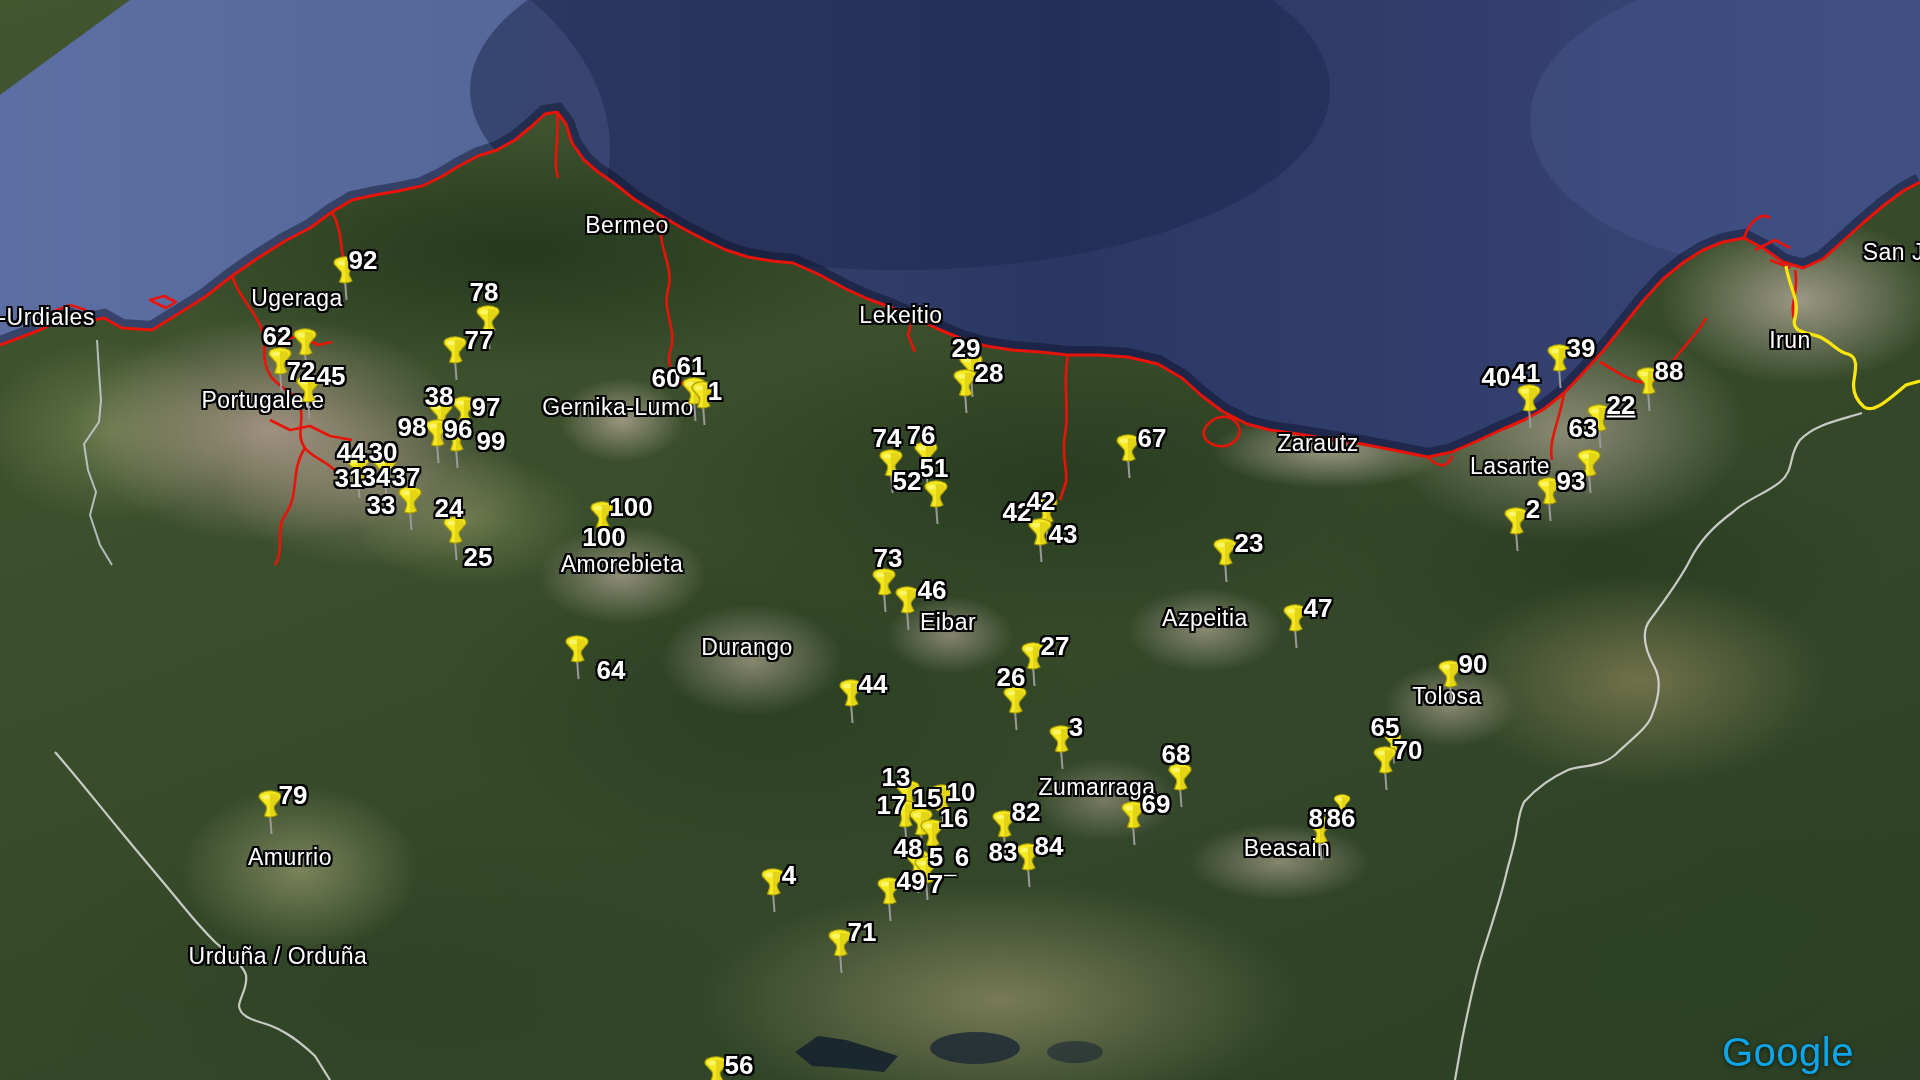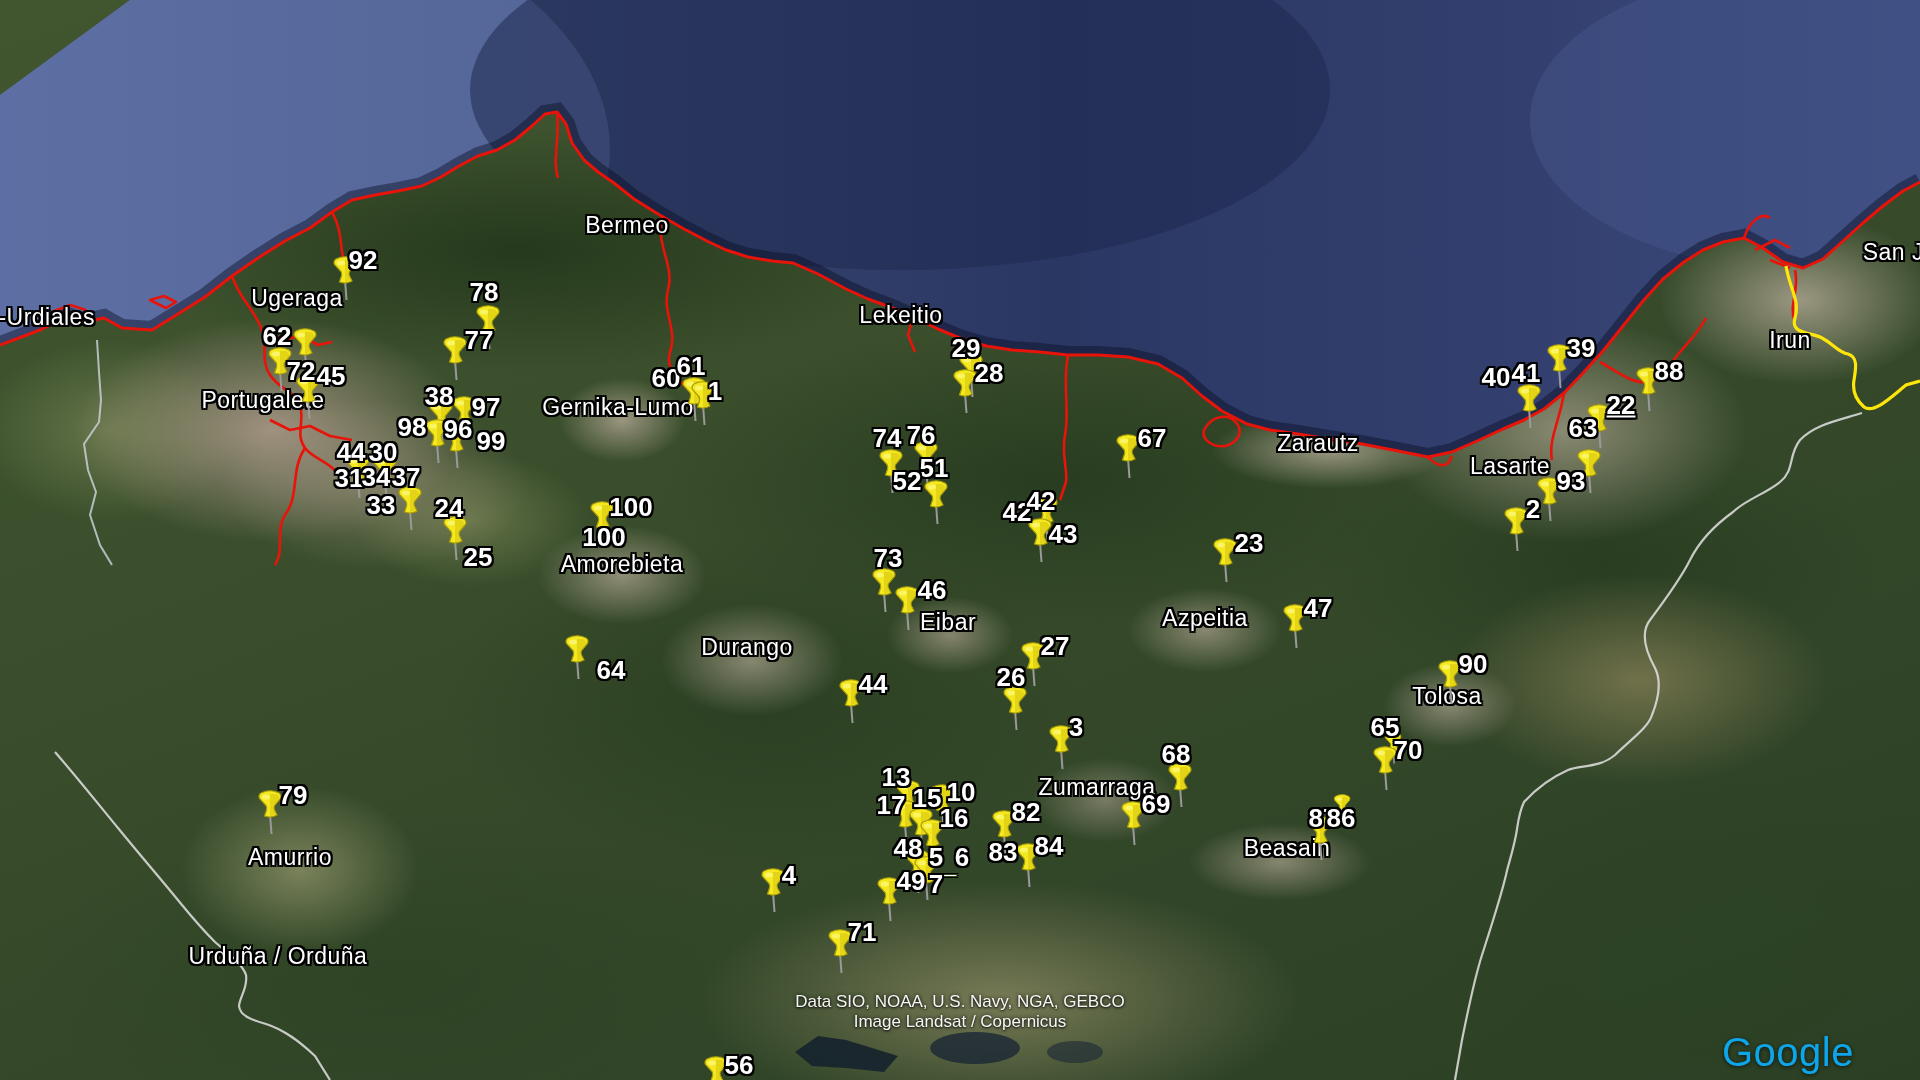--- a/index.html
+++ b/index.html
@@ -404,19 +404,15 @@
       <div class="maplabel pinlabel" style="left: 1533px; top: 509px;">2</div>
       <div class="maplabel pinlabel" style="left: 1571px; top: 481px;">93</div>
       <div class="maplabel pinlabel" style="left: 1583px; top: 428px;">63</div>
       <div class="maplabel pinlabel" style="left: 1621px; top: 405px; text-decoration: underline;">22</div>
       <div class="maplabel pinlabel" style="left: 1669px; top: 371px;">88</div>
       <div class="maplabel pinlabel" style="left: 1581px; top: 348px;">39</div>
       <div class="maplabel pinlabel" style="left: 1496px; top: 377px;">40</div>
       <div class="maplabel pinlabel" style="left: 1526px; top: 373px;">41</div>
     </div>
 
-  <div class="attribution">
-    <div>Data SIO, NOAA, U.S. Navy, NGA, GEBCO</div>
-    <div>Image Landsat / Copernicus</div>
-  </div>
 
   <div class="watermark">Google Earth</div>
 </div>
 
 </body></html>

